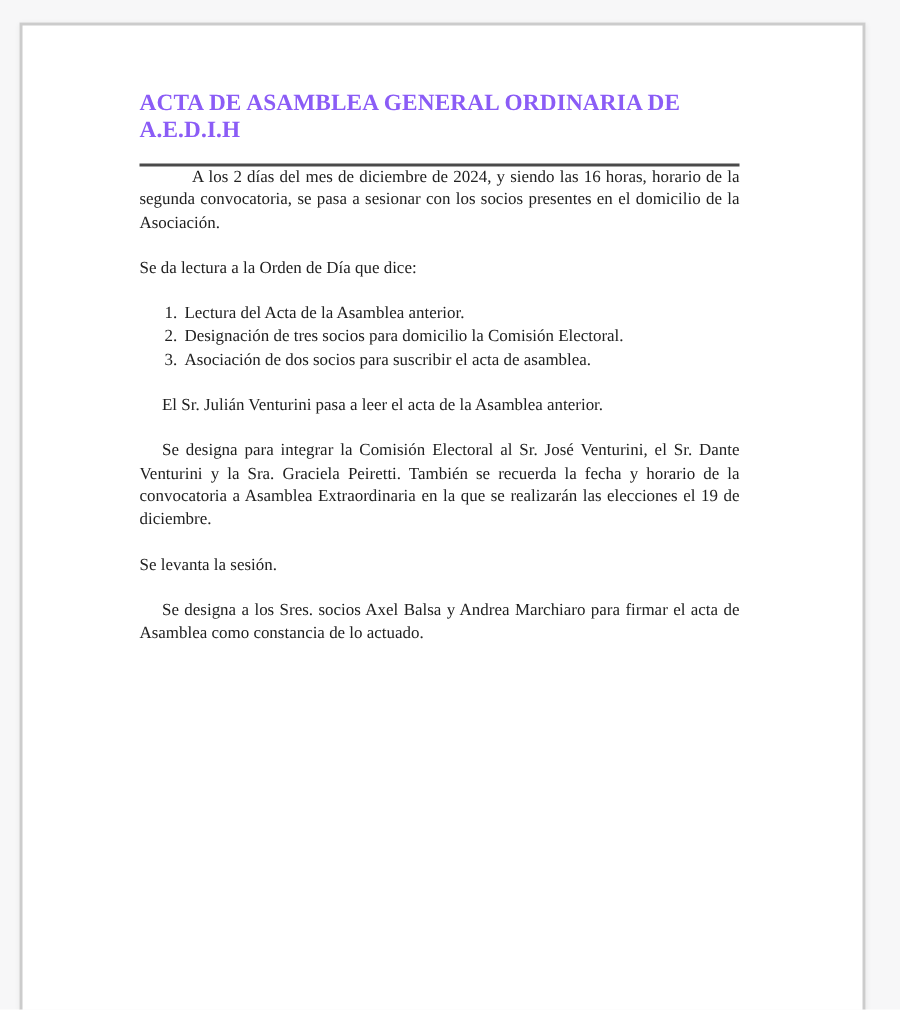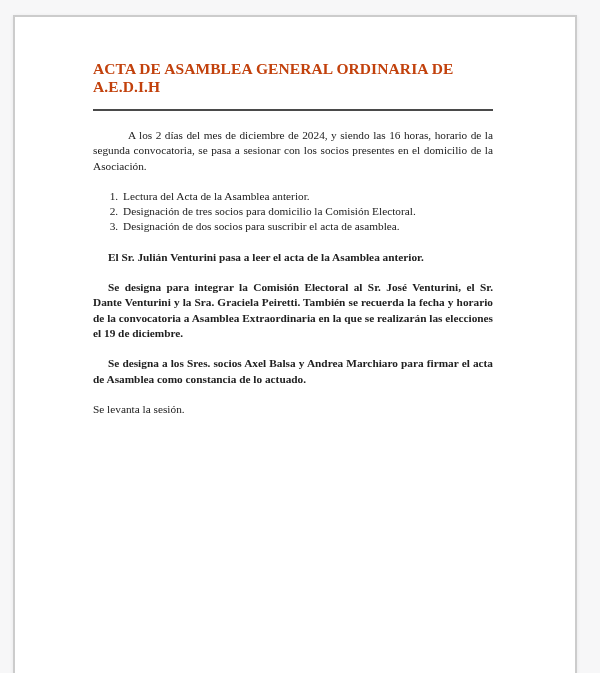--- a/index.html
+++ b/index.html
@@ -27,37 +27,37 @@
     padding: 43px 82px 30px 78px;
     color: #212121;
     font-size: 11.3px;
     line-height: 15.3px;
   }
   .doc-title {
     margin: 0;
     font-size: 15.5px;
     line-height: 18px;
     font-weight: bold;
-    color: #c2410c;
+    color: #8b5cf6;
     letter-spacing: 0.1px;
   }
   .title-rule {
     margin: 13px 0 0 0;
     border: none;
     border-top: 2px solid #4a4a4a;
     height: 0;
   }
   p.doc-par {
     margin: 15px 0 0 0;
   }
   p.first-after-rule {
-    margin-top: 17px;
+    margin-top: 0;
   }
   .indent-lg { text-indent: 35px; }
-  .indent-sm { text-indent: 15px; font-weight: bold; }
+  .indent-sm { text-indent: 15px; }
   .justify   { text-align: justify; }
   ol.agenda {
     margin: 15px 0 0 0;
     padding: 0 0 0 28px;
     font-family: Liberation Serif, serif;
   }
   ol.agenda li {
     margin: 0;
     padding: 0 0 0 2px;
     line-height: 15.3px;
@@ -67,28 +67,29 @@
 <body>
 
 <div class="sheet">
 
   <h1 class="doc-title">ACTA DE ASAMBLEA GENERAL ORDINARIA DE A.E.D.I.H</h1>
 
   <hr class="title-rule">
 
   <p class="doc-par first-after-rule indent-lg justify">A los 2 días del mes de diciembre de 2024, y siendo las 16 horas, horario de la segunda convocatoria, se pasa a sesionar con los socios presentes en el domicilio de la Asociación.</p>
 
+  <p class="doc-par">Se da lectura a la Orden de Día que dice:</p>
 
   <ol class="agenda">
     <li>Lectura del Acta de la Asamblea anterior.</li>
     <li>Designación de tres socios para domicilio la Comisión Electoral.</li>
-    <li>Designación de dos socios para suscribir el acta de asamblea.</li>
+    <li>Asociación de dos socios para suscribir el acta de asamblea.</li>
   </ol>
 
   <p class="doc-par indent-sm">El Sr. Julián Venturini pasa a leer el acta de la Asamblea anterior.</p>
 
   <p class="doc-par indent-sm justify">Se designa para integrar la Comisión Electoral al Sr. José Venturini, el Sr. Dante Venturini y la Sra. Graciela Peiretti. También se recuerda la fecha y horario de la convocatoria a Asamblea Extraordinaria en la que se realizarán las elecciones el 19 de diciembre.</p>
 
+  <p class="doc-par">Se levanta la sesión.</p>
+
   <p class="doc-par indent-sm justify">Se designa a los Sres. socios Axel Balsa y Andrea Marchiaro para firmar el acta de Asamblea como constancia de lo actuado.</p>
-
-  <p class="doc-par">Se levanta la sesión.</p>
 
 </div>
 
 </body></html>

